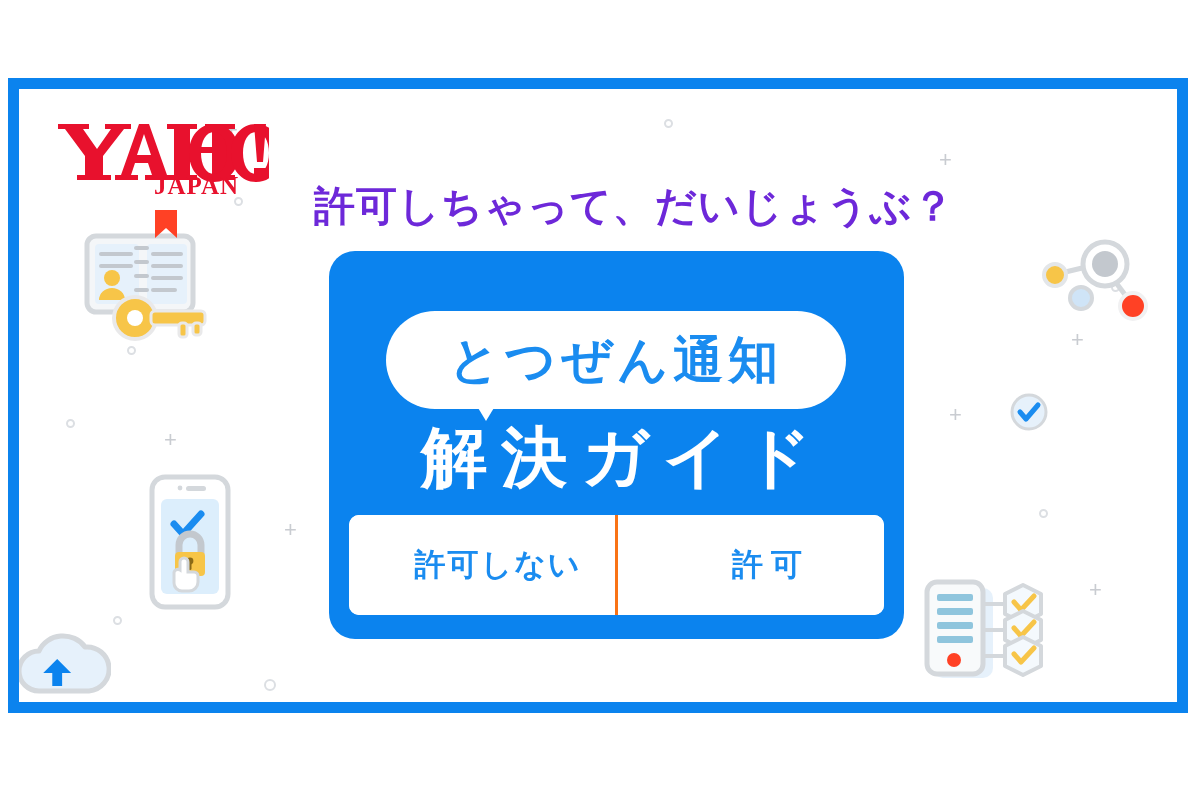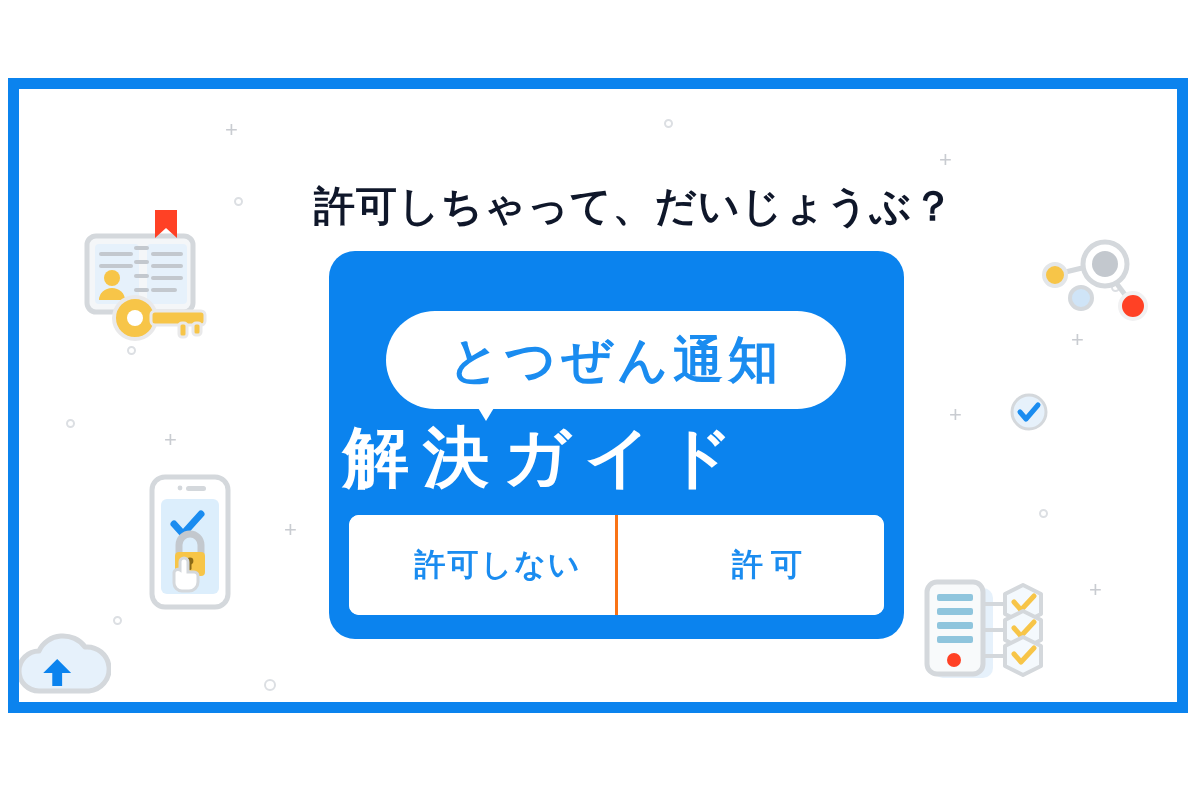--- a/index.html
+++ b/index.html
@@ -48,21 +48,21 @@
     left:22px; top:27px;
     width:228px; height:80px;
   }
 
   
   #headline {
     position:absolute;
     left:295px; top:90px;
     font-size:41px;
     font-weight:700;
-    color:#0f172a;
+    color:#6d28d9;
     letter-spacing:1px;
     white-space:nowrap;
   }
 
   
   #card {
     position:absolute;
     left:310px; top:162px;
     width:575px; height:388px;
     background:#0B83EE;
@@ -94,20 +94,21 @@
     border-left:17px solid transparent;
     border-right:17px solid transparent;
     border-top:28px solid #ffffff;
   }
 
   
   #card-title {
     position:absolute;
     left:0; top:162px;
     width:100%;
+    text-align:center;
     font-size:66px;
     font-weight:700;
     color:#ffffff;
     letter-spacing:14px;
     text-indent:14px;
     white-space:nowrap;
   }
 
   
   #buttons {
@@ -166,20 +167,45 @@
     <div class="ring dot-sm" style="left:645px;top:30px;"></div>
     <div class="ring dot-sm" style="left:215px;top:108px;"></div>
     <div class="ring dot-sm" style="left:47px;top:330px;"></div>
     <div class="ring dot-sm" style="left:108px;top:257px;"></div>
     <div class="ring dot-sm" style="left:94px;top:527px;"></div>
     <div class="ring dot-sm" style="left:828px;top:505px;"></div>
     <div class="ring dot-sm" style="left:1092px;top:194px;"></div>
     <div class="ring dot-sm" style="left:1020px;top:420px;"></div>
     <div class="ring dot-md" style="left:245px;top:590px;"></div>
 
+    <div id="logo">
+      <svg viewBox="0 0 228 80" width="228" height="80" aria-hidden="true">
+        <g fill="#E8112D">
+
+          <path d="M4 8 h44 v5 h-6 l14 20 14-20 h-6 V8 h26 v5 h-7 L62 40 v19 h8 v5 H36 v-5 h8 V40 L24 13 h-7 V8 h-13 z"></path>
+
+          <path d="M74 64 v-5 h6 L98 8 h10 l18 51 h6 v5 h-28 v-5 h7 l-4-12 H94 l-4 12 h7 v5 z M96 39 h14 l-7-21 z"></path>
+
+          <path d="M126 8 h30 v5 h-7 v18 h22 V13 h-7 V8 h30 v5 h-7 v46 h7 v5 h-30 v-5 h7 V37 h-22 v22 h7 v5 h-30 v-5 h7 V13 h-7 z"></path>
+
+          <ellipse cx="183" cy="37" rx="0" ry="0"></ellipse>
+        </g>
+        <g fill="#E8112D">
+
+          <path d="M177 8 c-15 0 -25 13 -25 29 s10 29 25 29 s25-13 25-29 s-10-29 -25-29 z m0 8 c8 0 13 9 13 21 s-5 21 -13 21 s-13-9 -13-21 s5-21 13-21 z" transform="translate(-4,0)"></path>
+          <path d="M177 8 c-15 0 -25 13 -25 29 s10 29 25 29 s25-13 25-29 s-10-29 -25-29 z m0 8 c8 0 13 9 13 21 s-5 21 -13 21 s-13-9 -13-21 s5-21 13-21 z" transform="translate(38,0)"></path>
+
+          <path d="M219 8 h12 l-3 38 h-6 z M219 52 h12 v12 h-12 z" transform="translate(-6,0)"></path>
+        </g>
+
+        <g fill="#E8112D" font-family="'Liberation Serif',serif" font-size="25" font-weight="700" letter-spacing="1">
+          <text x="113" y="78">JAPAN</text>
+        </g>
+      </svg>
+    </div>
 
     <div id="headline">許可しちゃって、だいじょうぶ？</div>
 
     <div id="card">
 
       <div id="pill">
         <span id="pill-label">とつぜん通知</span>
       </div>
       <div id="pill-tail"></div>
 

